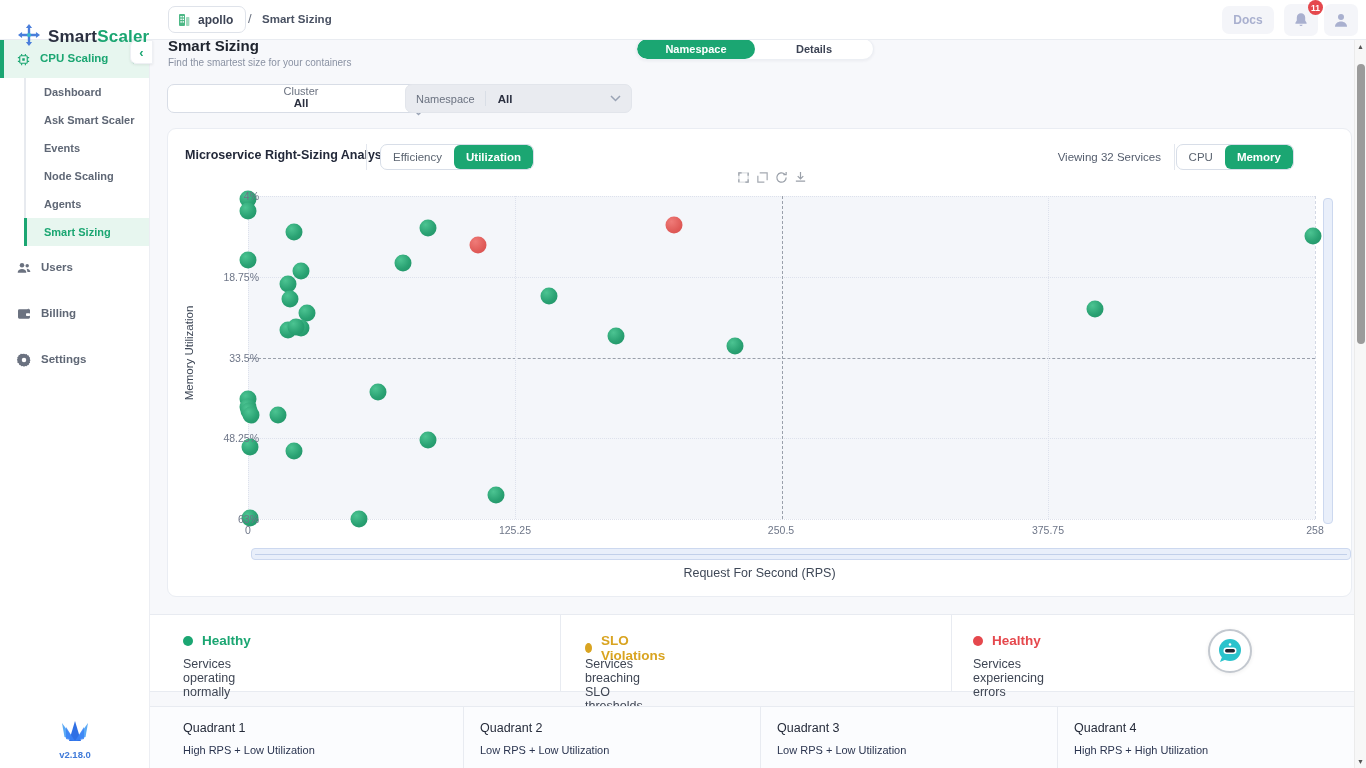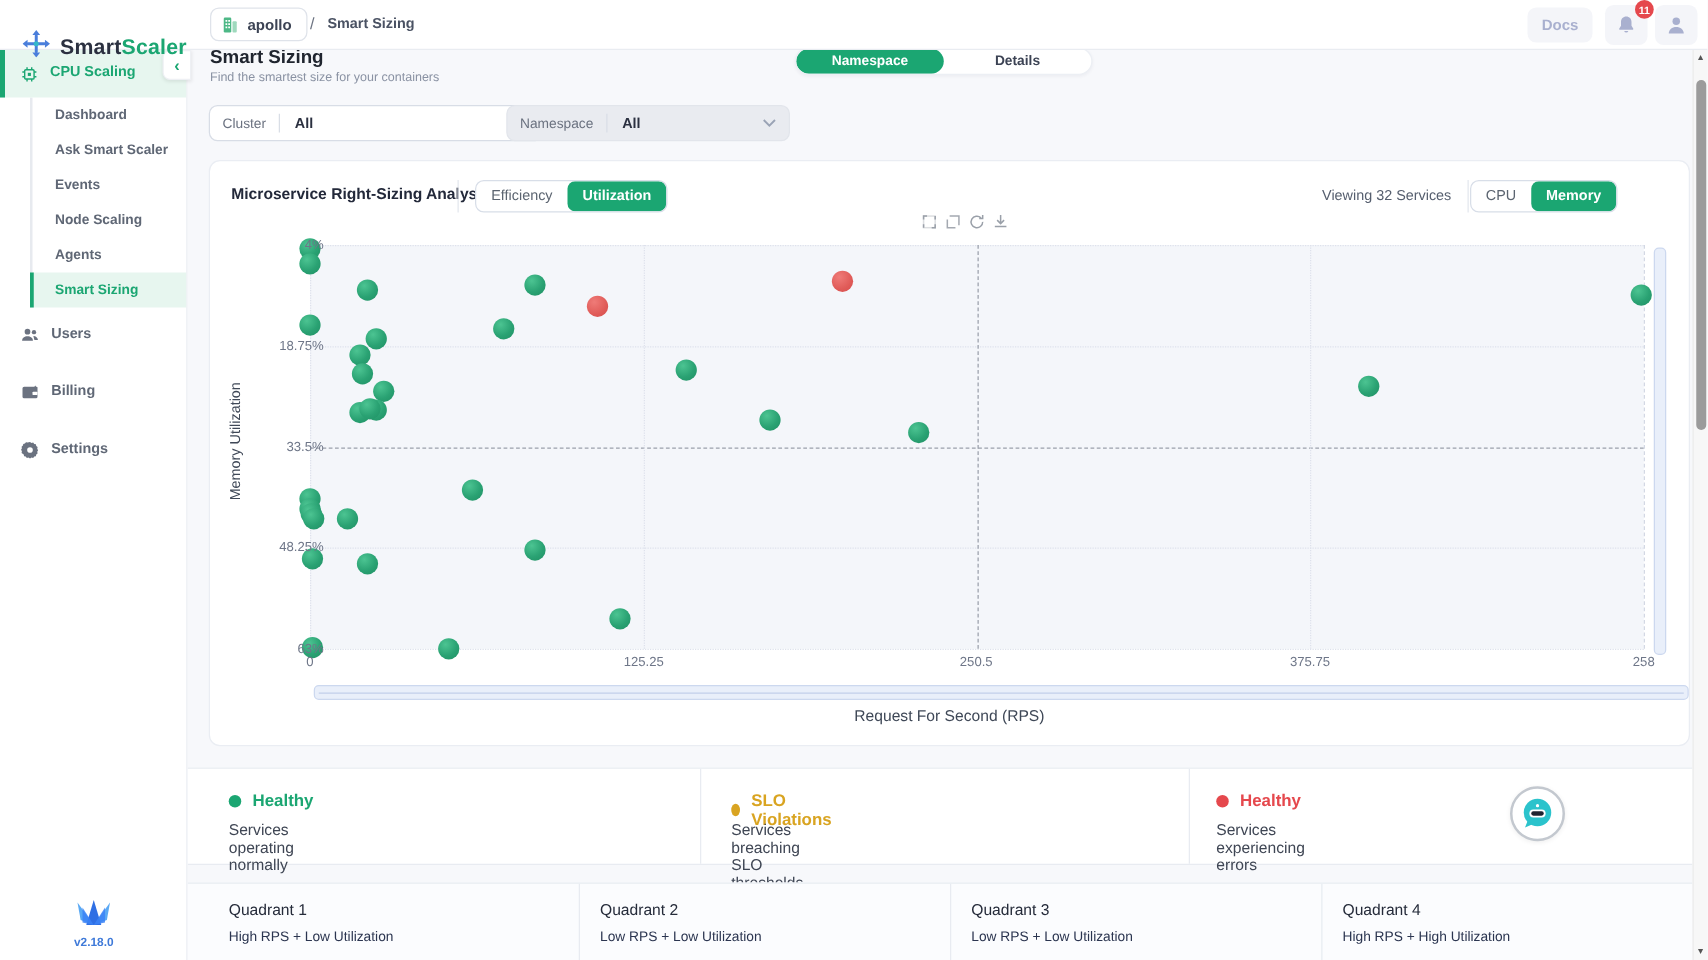--- a/index.html
+++ b/index.html
@@ -43,21 +43,21 @@
   .view-pill { position:absolute; left:486px; top:-2px; width:238px; height:22px; background:#fff; border:1px solid #eceff4; border-radius:12px; display:flex; box-shadow:0 1px 3px rgba(30,40,60,.06); overflow:hidden; }
   .view-pill .seg { flex:1; display:flex; align-items:center; justify-content:center; font-size:11px; cursor:pointer; }
   .view-pill .seg.on { background:#1ba672; color:#fff; font-weight:bold; border-radius:12px; }
   .view-pill .seg.off { color:#3c4354; font-weight:bold; }
 
   .filter { position:absolute; top:44px; height:29px; border-radius:7px; display:flex; align-items:center; cursor:pointer; }
   .filter .flabel { font-size:11px; color:#6b7280; padding:0 10px; }
   .filter .fdiv { width:1px; height:15px; background:#d9dee6; }
   .filter .fval { font-size:11.5px; color:#2b3040; font-weight:bold; padding:0 12px; }
   .filter .fchev { margin-left:auto; padding-right:10px; display:flex; }
-  #cluster-filter { left:17px; width:268px; background:#fff; border:1px solid #d8dde6; }
+  #cluster-filter { left:17px; width:268px; background:#fff; border:1px solid #d8dde6;flex-direction:column; }
   #namespace-filter { left:255px; width:227px; background:#e9ebf0; border:1px solid #e2e5eb; }
 
   
   #chart-card { position:absolute; left:17px; top:88px; width:1185px; height:469px; background:#fff; border:1px solid #eaedf3; border-radius:9px; }
   .card-title { position:absolute; left:17px; top:19px; font-size:12.5px; font-weight:bold; color:#23293a; }
   .vdiv { position:absolute; width:1px; height:26px; background:#e3e7ee; }
   .tgl { position:absolute; height:26px; border:1px solid #d8dee8; border-radius:7px; display:flex; overflow:hidden; background:#fff; }
   .tgl .seg { display:flex; align-items:center; justify-content:center; font-size:11.5px; color:#5b6470; cursor:pointer; padding:0 12px; }
   .tgl .seg.on { background:#1ba672; color:#fff; font-weight:bold; border-radius:6px; }
   .viewing { position:absolute; top:22px; font-size:11.5px; color:#555e6e; }

